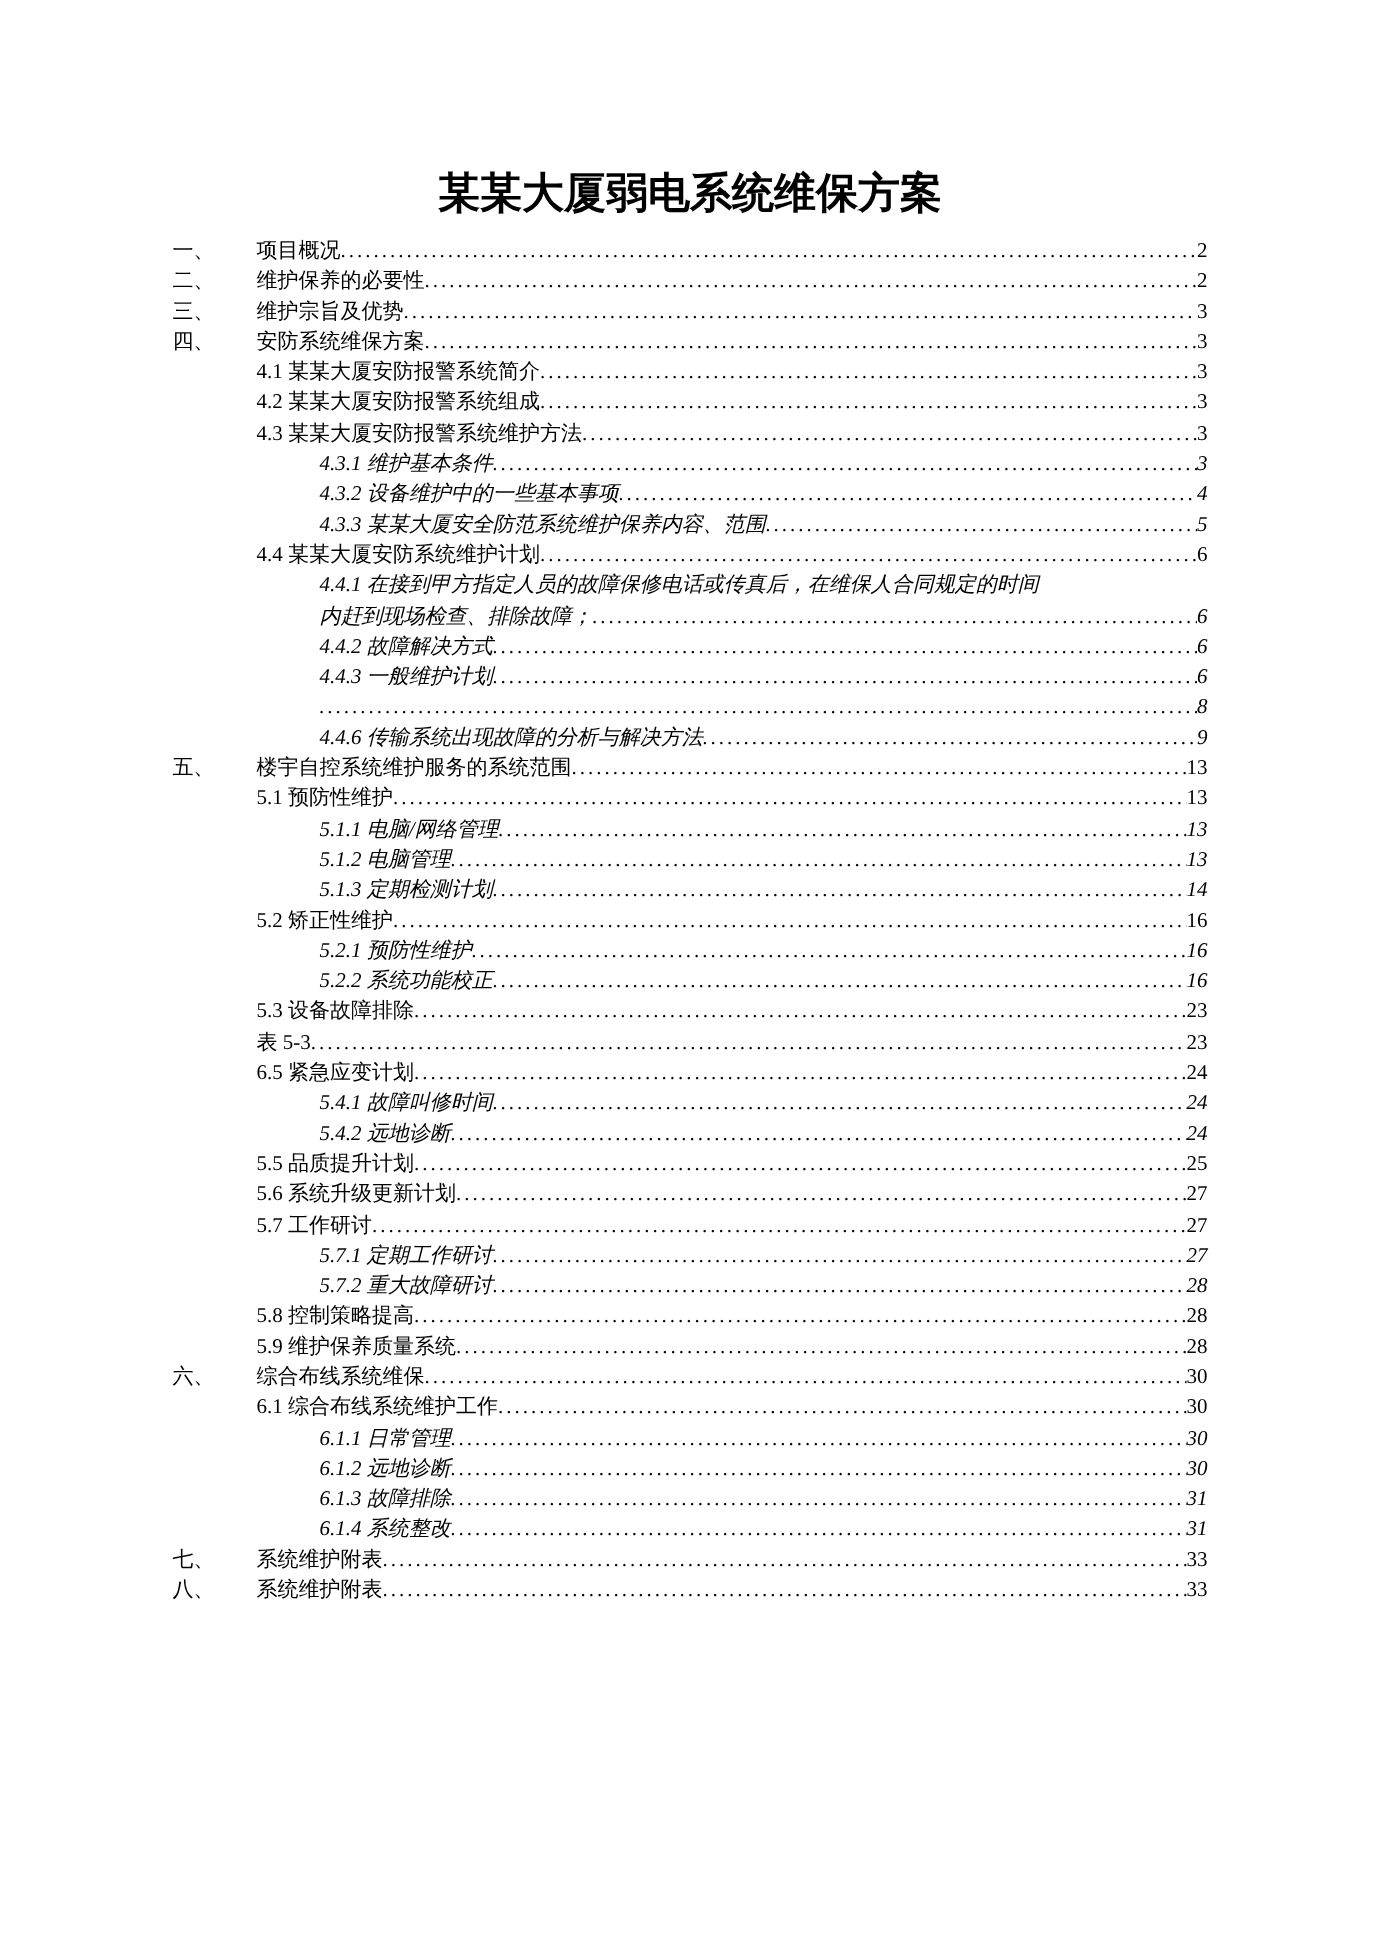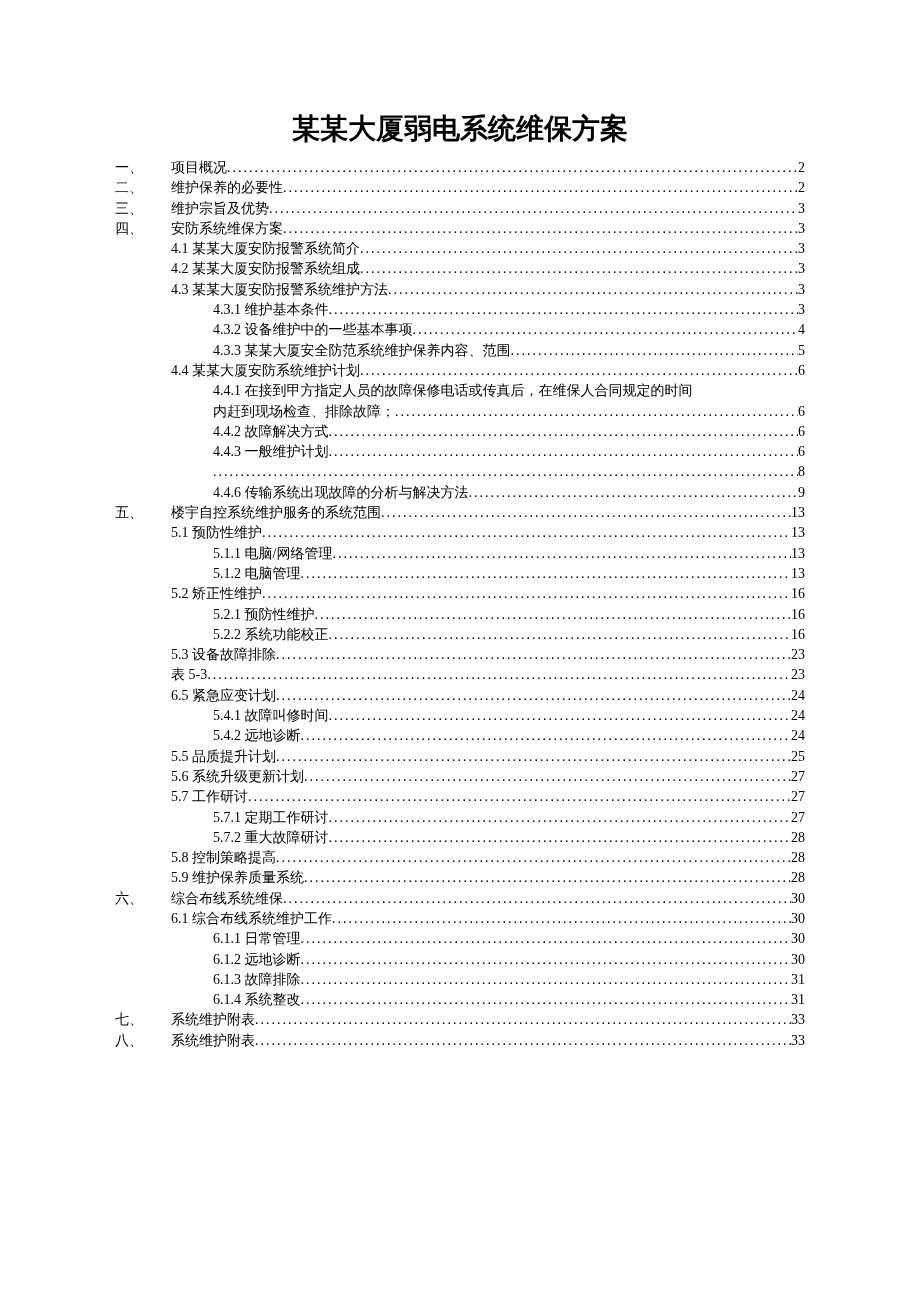--- a/index.html
+++ b/index.html
@@ -43,21 +43,21 @@
     .toc-leader::after {
       content: "....................................................................................................................................................................................................";
     }
     .toc-page {
       flex: 0 0 auto;
       text-align: right;
     }
     .lvl-0 { padding-left: 0; }
     .lvl-0 .toc-marker { width: 56px; }
     .lvl-1 { padding-left: 56px; }
-    .lvl-2 { padding-left: 98px; }
+    .lvl-2 { padding-left: 98px; font-style: italic; }
   </style>
 </head>
 <body>
 
 <h1 class="title">某某大厦弱电系统维保方案</h1>
 
 <div class="toc" id="toc">
     <div class="toc-line lvl-0">
       <span class="toc-marker">一、</span>
       <span class="toc-label">项目概况</span>
@@ -158,20 +158,25 @@
     <div class="toc-line lvl-2">
       <span class="toc-label">5.1.1 电脑/网络管理</span>
       <span class="toc-leader"></span>
       <span class="toc-page">13</span>
     </div>
     <div class="toc-line lvl-2">
       <span class="toc-label">5.1.2 电脑管理</span>
       <span class="toc-leader"></span>
       <span class="toc-page">13</span>
     </div>
+    <div class="toc-line lvl-2">
+      <span class="toc-label">5.1.3 定期检测计划</span>
+      <span class="toc-leader"></span>
+      <span class="toc-page">14</span>
+    </div>
     <div class="toc-line lvl-1">
       <span class="toc-label">5.2 矫正性维护</span>
       <span class="toc-leader"></span>
       <span class="toc-page">16</span>
     </div>
     <div class="toc-line lvl-2">
       <span class="toc-label">5.2.1 预防性维护</span>
       <span class="toc-leader"></span>
       <span class="toc-page">16</span>
     </div>

